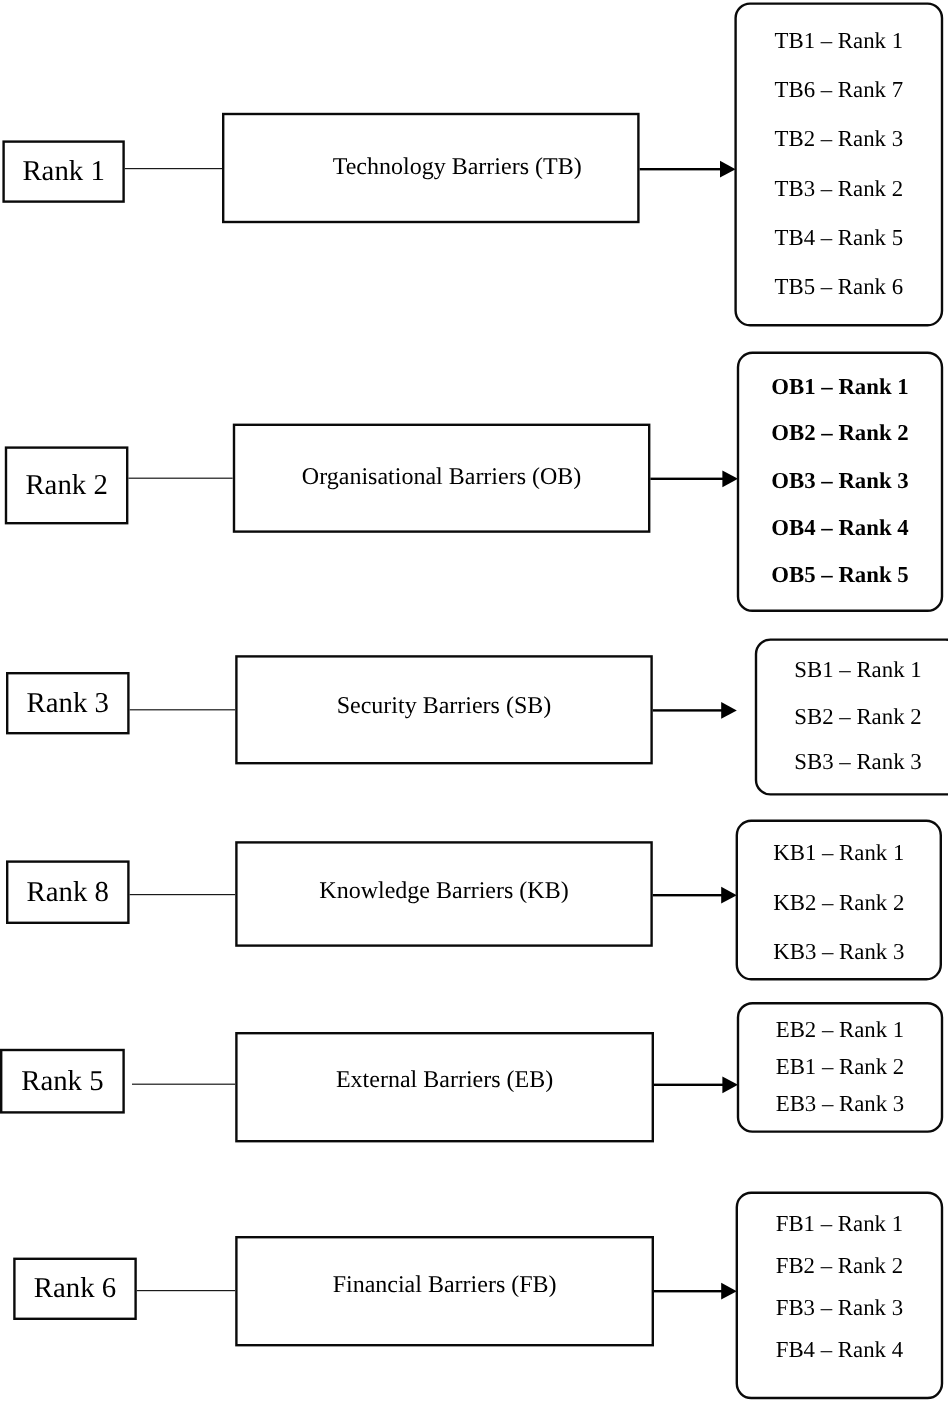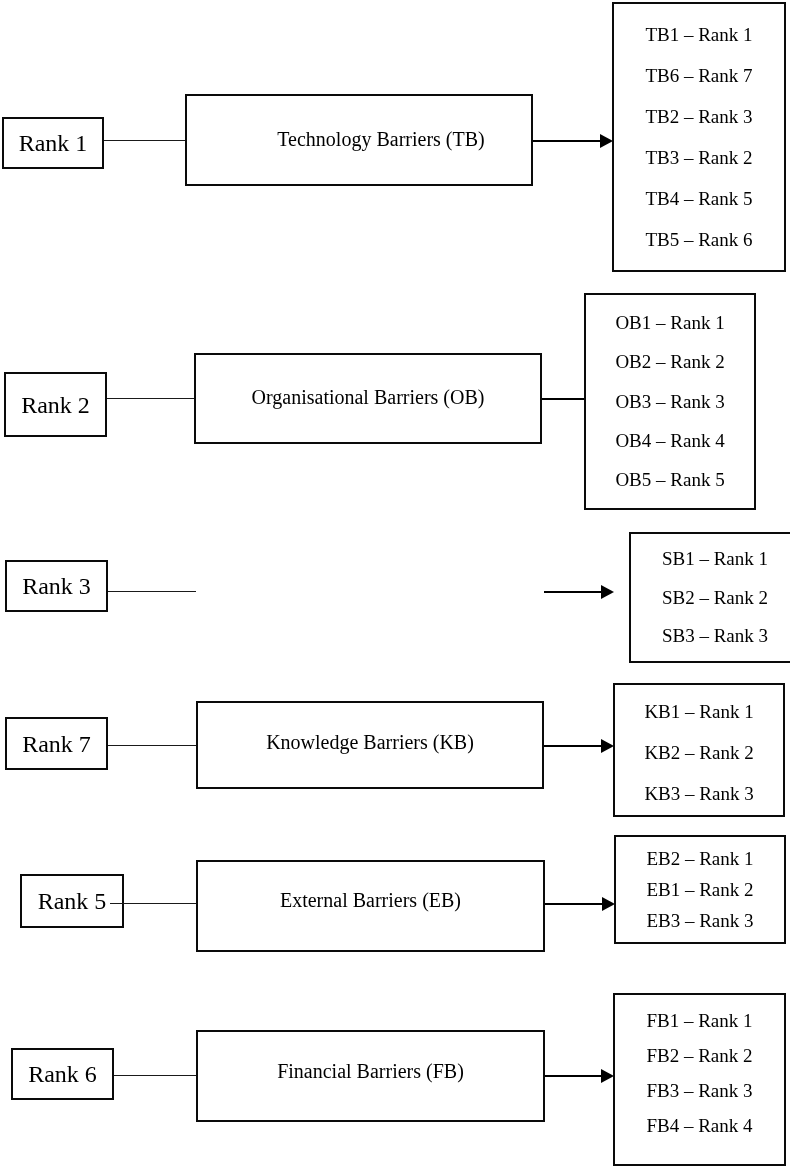--- a/index.html
+++ b/index.html
@@ -35,20 +35,21 @@
   }
   .cat-label {
     position: absolute;
     left: 0;
     right: 0;
     text-align: center;
   }
   .items-box {
     display: block;
     padding: 0;
+    border-radius: 13px;
   }
   .items-inner {
     position: absolute;
     left: 0;
     right: 0;
     display: flex;
     flex-direction: column;
     justify-content: space-around;
     height: 100%;
   }
@@ -102,59 +103,62 @@
     </div>
     <div class="box rank-box" style="left: 4px; top: 372px; width: 103px; height: 65px;">
       <span>Rank 2</span>
     </div>
     <div class="connector" style="left: 107px; top: 398px; width: 87px;"></div>
     <div class="box cat-box" style="left: 194px; top: 353px; width: 348px; height: 91px;">
       <span class="cat-label" style="top: 32px; text-align: center;">Organisational Barriers (OB)</span>
     </div>
     <div class="arrow-line" style="left: 542px; top: 398px; width: 61px;"></div>
     <div class="arrow-head" style="left: 602px; top: 391.5px;"></div>
-    <div class="box items-box" style="left: 584px; top: 293px; width: 172px; height: 217px;">
+    <div class="box items-box" style="left: 614px; top: 293px; width: 172px; height: 217px; font-weight: bold;">
       <div class="items-inner" style="padding-top: 8px; padding-bottom: 8px; box-sizing: border-box;">
         <div class="item-line">OB1 – Rank 1</div>
         <div class="item-line">OB2 – Rank 2</div>
         <div class="item-line">OB3 – Rank 3</div>
         <div class="item-line">OB4 – Rank 4</div>
         <div class="item-line">OB5 – Rank 5</div>
       </div>
     </div>
     <div class="box rank-box" style="left: 5px; top: 560px; width: 103px; height: 52px;">
       <span>Rank 3</span>
     </div>
     <div class="connector" style="left: 108px; top: 591px; width: 88px;"></div>
+    <div class="box cat-box" style="left: 196px; top: 546px; width: 348px; height: 91px;">
+      <span class="cat-label" style="top: 30px;">Security Barriers (SB)</span>
+    </div>
     <div class="arrow-line" style="left: 544px; top: 591px; width: 58px;"></div>
     <div class="arrow-head" style="left: 601px; top: 584.5px;"></div>
     <div class="box items-box" style="left: 629px; top: 532px; width: 172px; height: 131px;">
       <div class="items-inner" style="padding-top: 6px; padding-bottom: 6px; box-sizing: border-box;">
         <div class="item-line">SB1 – Rank 1</div>
         <div class="item-line">SB2 – Rank 2</div>
         <div class="item-line">SB3 – Rank 3</div>
       </div>
     </div>
     <div class="box rank-box" style="left: 5px; top: 717px; width: 103px; height: 53px;">
-      <span>Rank 7</span>
+      <span>Rank 8</span>
     </div>
     <div class="connector" style="left: 108px; top: 745px; width: 88px;"></div>
     <div class="box cat-box" style="left: 196px; top: 701px; width: 348px; height: 88px;">
       <span class="cat-label" style="top: 29px;">Knowledge Barriers (KB)</span>
     </div>
     <div class="arrow-line" style="left: 544px; top: 745px; width: 58px;"></div>
     <div class="arrow-head" style="left: 601px; top: 738.5px;"></div>
     <div class="box items-box" style="left: 613px; top: 683px; width: 172px; height: 134px;">
       <div class="items-inner" style="padding-top: 6px; padding-bottom: 0; box-sizing: border-box;">
         <div class="item-line">KB1 – Rank 1</div>
         <div class="item-line">KB2 – Rank 2</div>
         <div class="item-line">KB3 – Rank 3</div>
       </div>
     </div>
-    <div class="box rank-box" style="left: 20px; top: 874px; width: 104px; height: 54px;">
+    <div class="box rank-box" style="left: 0; top: 874px; width: 104px; height: 54px;">
       <span>Rank 5</span>
     </div>
     <div class="connector" style="left: 110px; top: 903px; width: 86px;"></div>
     <div class="box cat-box" style="left: 196px; top: 860px; width: 349px; height: 92px;">
       <span class="cat-label" style="top: 28px;">External Barriers (EB)</span>
     </div>
     <div class="arrow-line" style="left: 545px; top: 903px; width: 58px;"></div>
     <div class="arrow-head" style="left: 602px; top: 896.5px;"></div>
     <div class="box items-box" style="left: 614px; top: 835px; width: 172px; height: 109px;">
       <div class="items-inner" style="padding-top: 6px; padding-bottom: 6px; box-sizing: border-box;">

